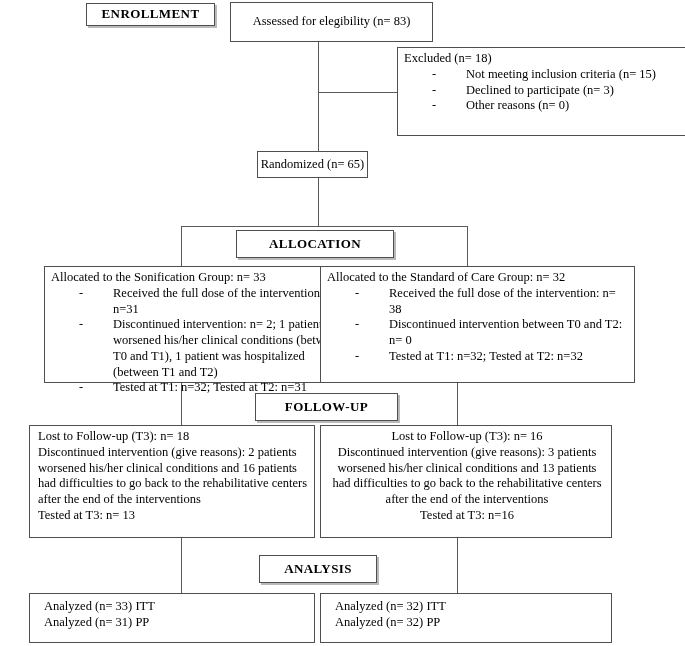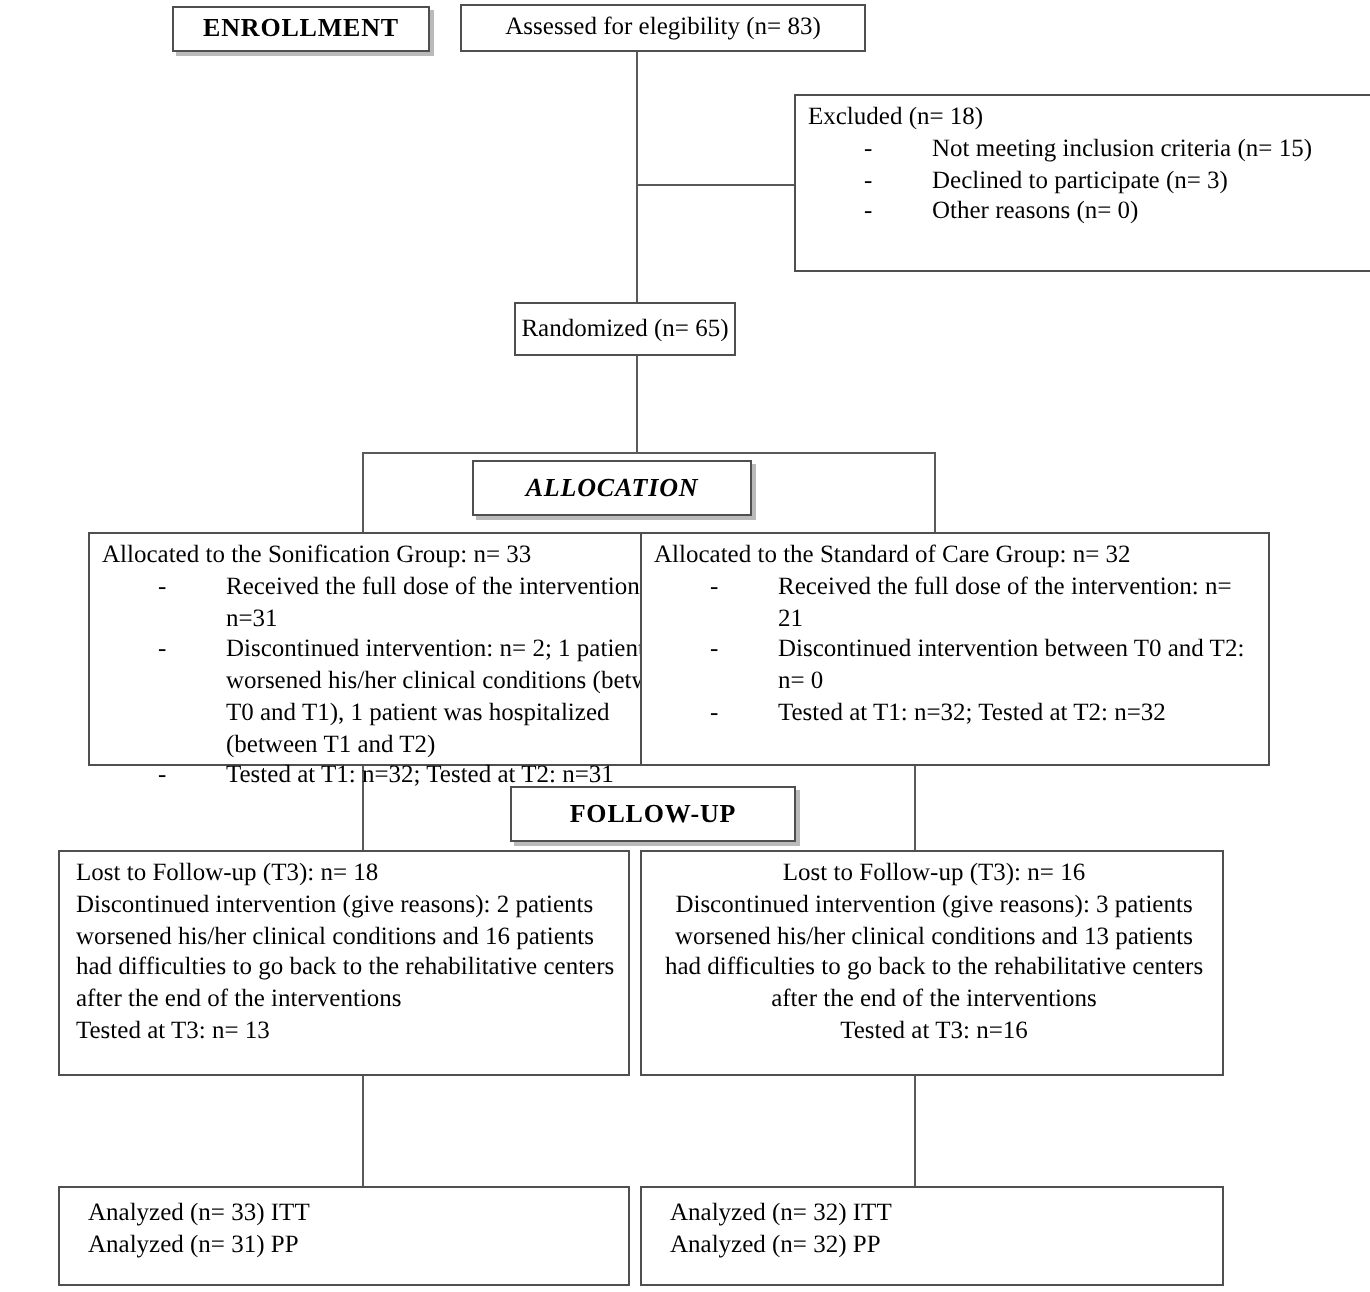--- a/index.html
+++ b/index.html
@@ -56,28 +56,31 @@
   <div class="line vline" style="left:181px; top:226px; height:40px;"></div>
   <div class="line vline" style="left:467px; top:226px; height:40px;"></div>
   <div class="line vline" style="left:181px; top:382px; height:44px;"></div>
   <div class="line vline" style="left:457px; top:382px; height:44px;"></div>
   <div class="line vline" style="left:181px; top:537px; height:56px;"></div>
   <div class="line vline" style="left:457px; top:537px; height:56px;"></div>
 
   <div class="box stage" style="left:86px; top:3px; width:129px; height:23px;">
     <span>ENROLLMENT</span>
   </div>
-  <div class="box stage" style="left:236px; top:230px; width:140px; height:28px;font-style:italic;">
+  <div class="box stage" style="left:236px; top:230px; width:158px; height:28px;">
     <span>ALLOCATION</span>
   </div>
   <div class="box stage" style="left:255px; top:393px; width:143px; height:28px;">
     <span>FOLLOW-UP</span>
   </div>
+  <div class="box stage" style="left:259px; top:555px; width:118px; height:28px;">
+    <span>ANALYSIS</span>
+  </div>
 
-  <div class="box center-text" style="left:230px; top:2px; width:203px; height:24px; z-index:2;">
+  <div class="box center-text" style="left:230px; top:2px; width:203px; height:40px; z-index:2;">
     <span>Assessed for elegibility (n= 83)</span>
   </div>
 
   <div class="box" style="left:397px; top:47px; width:310px; height:89px; z-index:2;">
     <div class="content">
       <div>Excluded (n= 18)</div>
       <div class="bullet">
         <span class="dash">-</span>
         <span class="btext">Not meeting inclusion criteria (n= 15)</span>
       </div>
@@ -112,21 +115,21 @@
         <span class="btext">Tested at T1: n=32; Tested at T2: n=31</span>
       </div>
     </div>
   </div>
 
   <div class="box" style="left:320px; top:266px; width:315px; height:117px; z-index:2;">
     <div class="content">
       <div>Allocated to the Standard of Care Group: n= 32</div>
       <div class="bullet">
         <span class="dash">-</span>
-        <span class="btext">Received the full dose of the intervention: n= 21</span>
+        <span class="btext">Received the full dose of the intervention: n= 38</span>
       </div>
       <div class="bullet">
         <span class="dash">-</span>
         <span class="btext">Discontinued intervention between T0 and T2: n= 0</span>
       </div>
       <div class="bullet">
         <span class="dash">-</span>
         <span class="btext">Tested at T1: n=32; Tested at T2: n=32</span>
       </div>
     </div>

